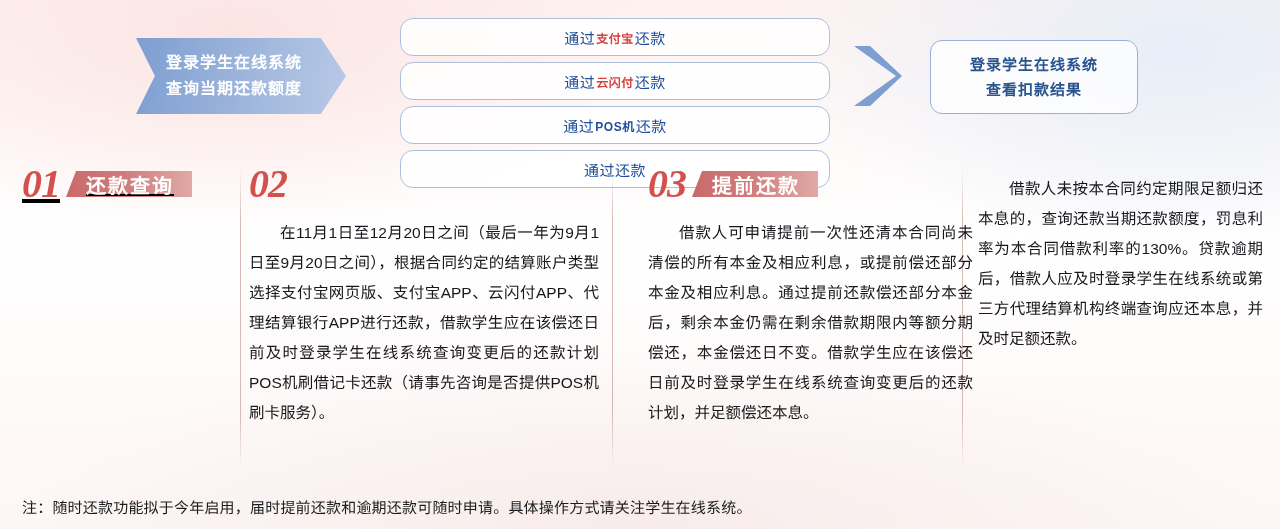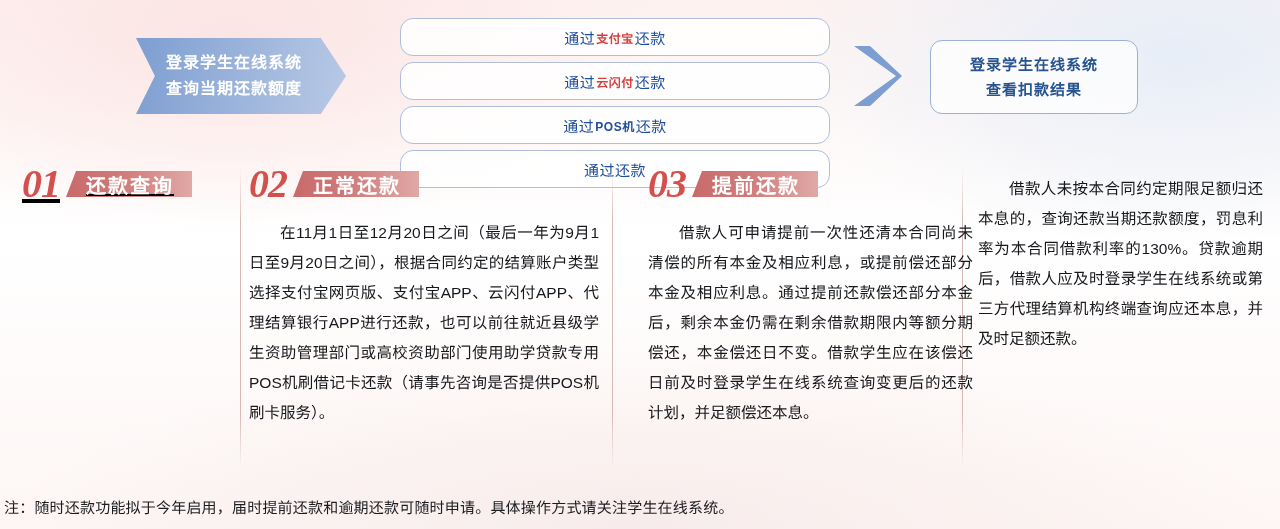--- a/index.html
+++ b/index.html
@@ -180,21 +180,21 @@
     color: #16181c;
     text-align: justify;
     text-justify: inter-ideograph;
     text-indent: 2em;
     font-family: "Liberation Sans", "DejaVu Sans", sans-serif;
   }
 
   
   .note {
     position: absolute;
-    left: 4px;
+    left: 22px;
     top: 496px;
     width: 1240px;
     font-size: 15px;
     color: #1a1c20;
     letter-spacing: 0.2px;
   }
 </style>
 </head>
 <body>
 
@@ -250,23 +250,22 @@
     <div class="col col-0">
       <div class="head">
         <div class="num">01</div>
         <div class="title-pill">还款查询</div>
       </div>
     </div>
 
     <div class="col col-1">
       <div class="head">
         <div class="num">02</div>
-        <div class="title-pill">正常还款</div>
-      </div>
-      <div class="body-text">在11月1日至12月20日之间（最后一年为9月1日至9月20日之间），根据合同约定的结算账户类型选择支付宝网页版、支付宝APP、云闪付APP、代理结算银行APP进行还款，也可以前往就近县级学生资助管理部门或高校资助部门使用助学贷款专用　POS机刷借记卡还款（请事先咨询是否提供POS机刷卡服务）。</div>
+      </div>
+      <div class="body-text">在11月1日至12月20日之间（最后一年为9月1日至9月20日之间），根据合同约定的结算账户类型选择支付宝网页版、支付宝APP、云闪付APP、代理结算银行APP进行还款，借款学生应在该偿还日前及时登录学生在线系统查询变更后的还款计划　POS机刷借记卡还款（请事先咨询是否提供POS机刷卡服务）。</div>
     </div>
 
     <div class="col col-2">
       <div class="head">
         <div class="num">03</div>
         <div class="title-pill">提前还款</div>
       </div>
       <div class="body-text">借款人可申请提前一次性还清本合同尚未清偿的所有本金及相应利息，或提前偿还部分本金及相应利息。通过提前还款偿还部分本金后，剩余本金仍需在剩余借款期限内等额分期偿还，本金偿还日不变。借款学生应在该偿还日前及时登录学生在线系统查询变更后的还款计划，并足额偿还本息。</div>
     </div>
 

